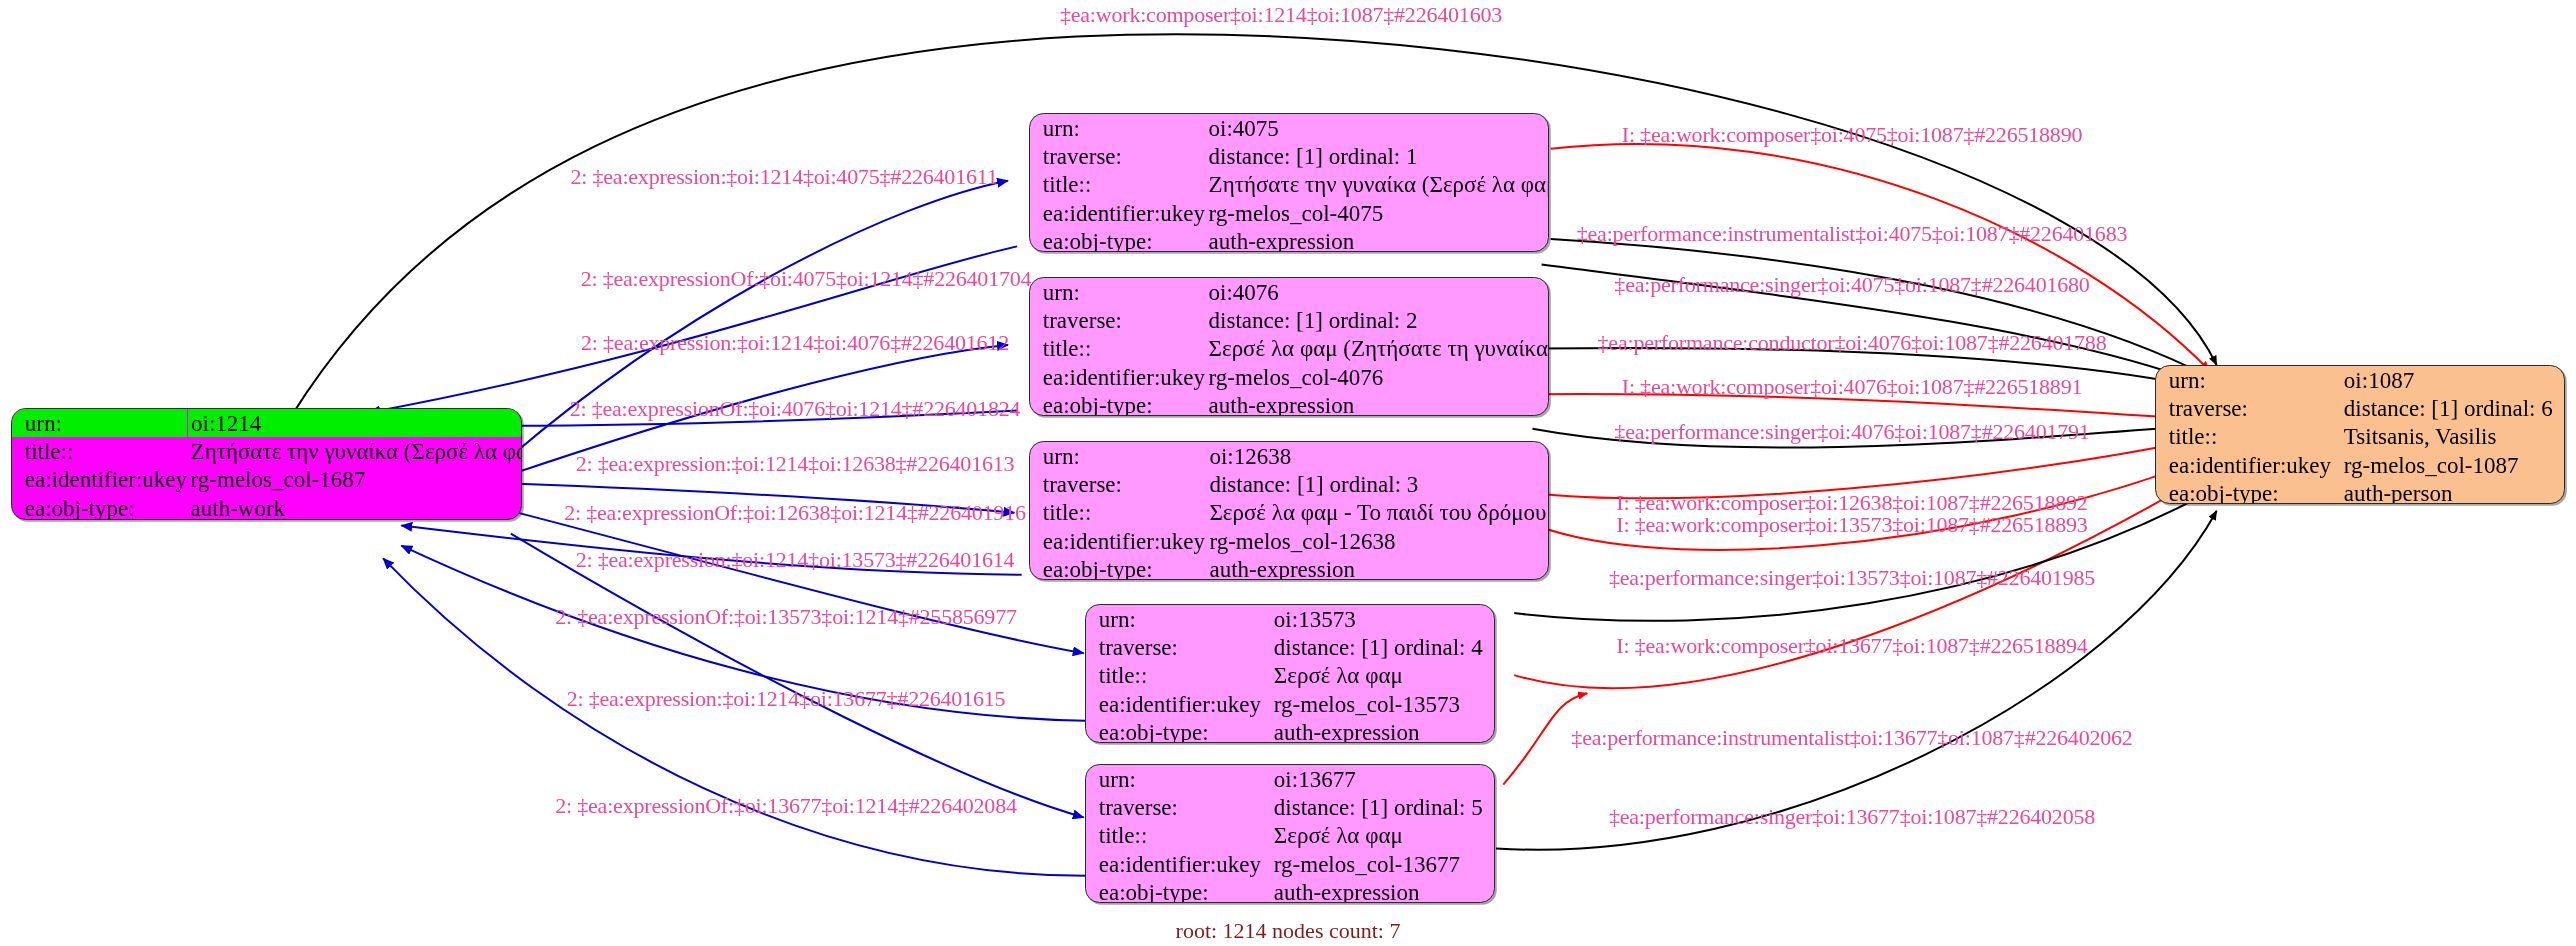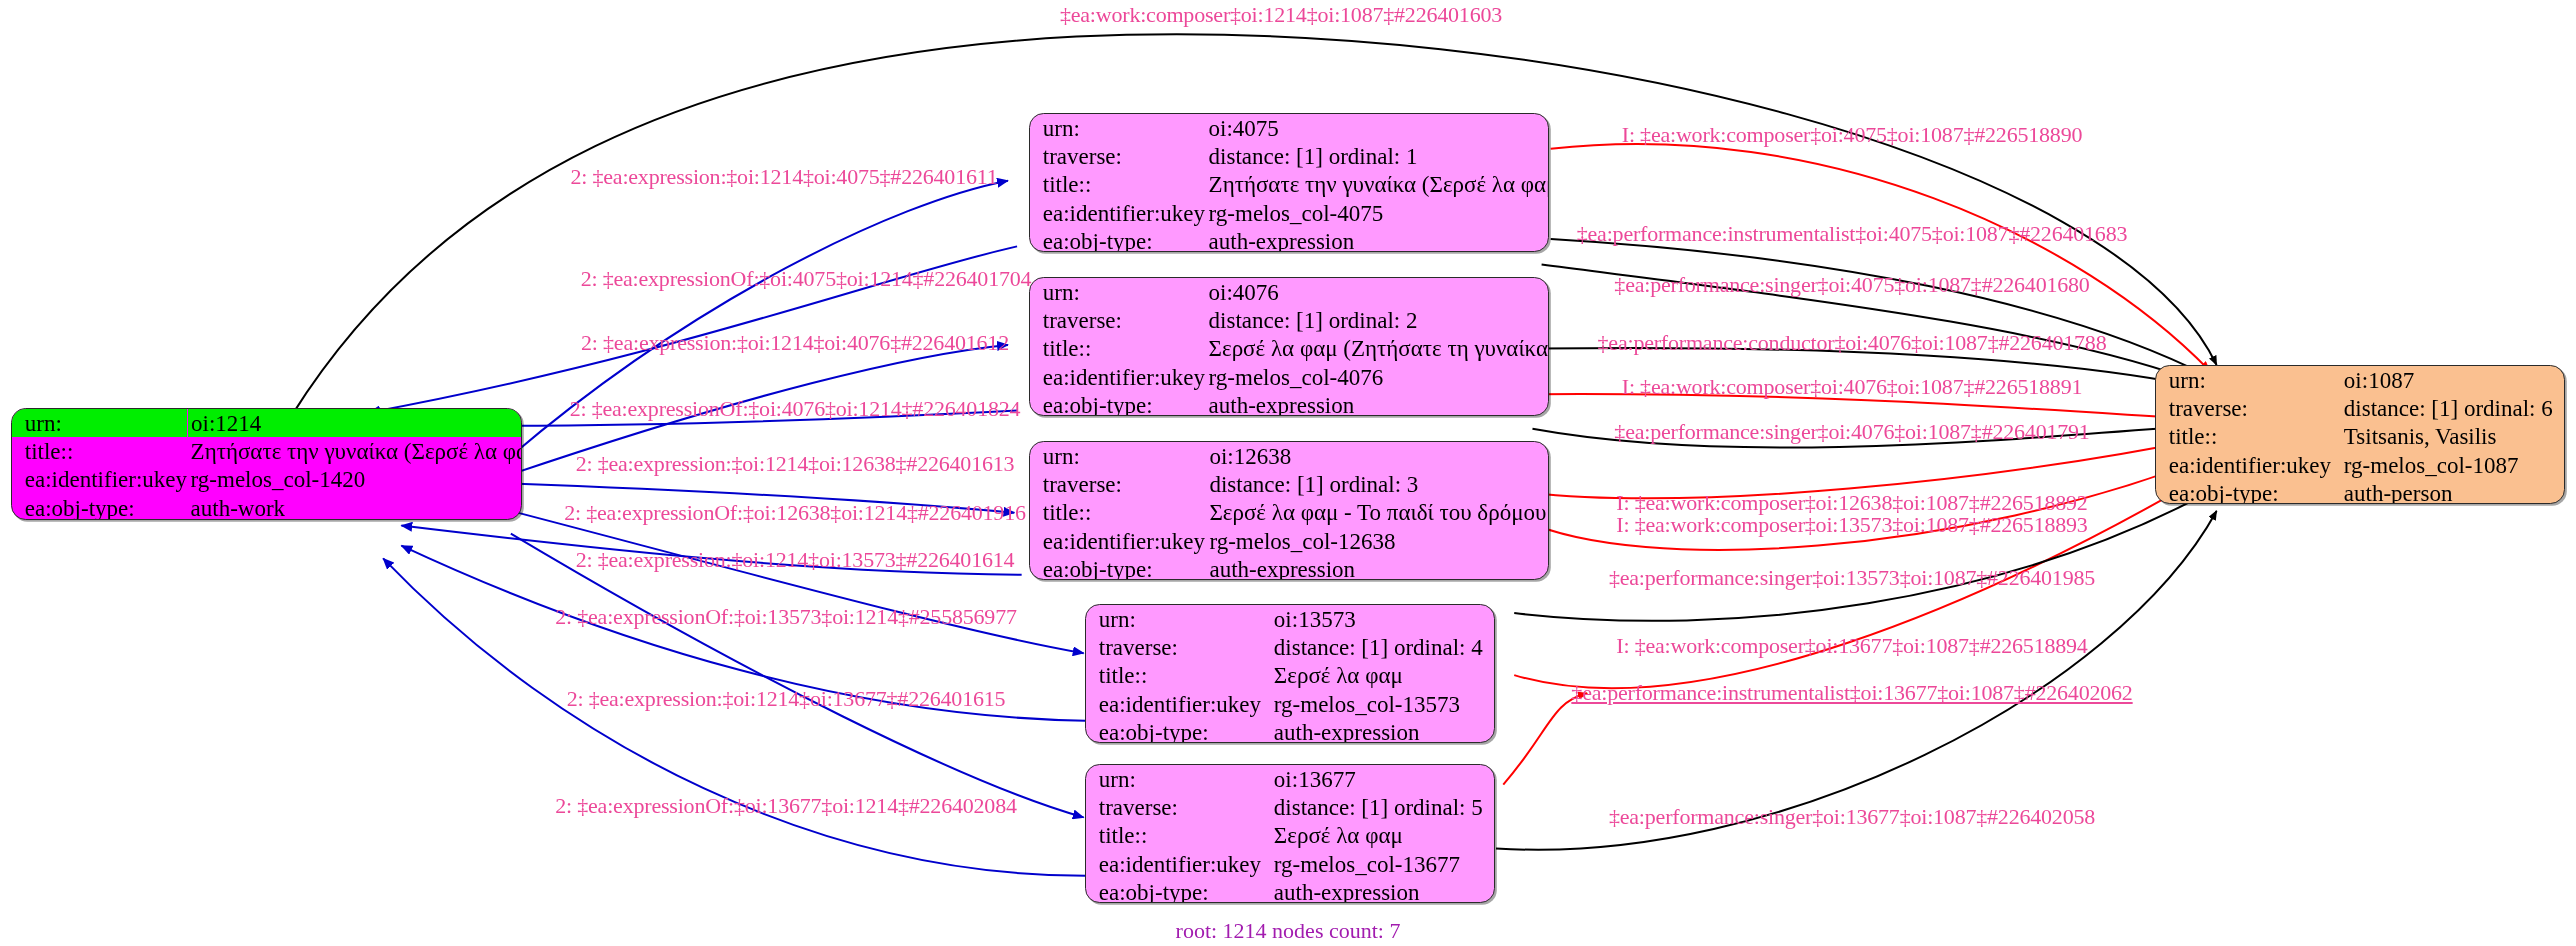--- a/index.html
+++ b/index.html
@@ -16,21 +16,21 @@
   .node td.k{padding-left:12.8px;}
   .node td.v{padding-left:3.6px;}
   .node .urnrow td{background:transparent;}
   .node.root .urnrow td{background:#00ee00;}
   .node.root .urnrow td.k{border-right:1.8px solid #ff00ff;}
   .node.expr{background:#ff99ff;}
   .node.root{background:#ff00ff;}
   .node.person{background:#fac090;}
   .edge-label{position:absolute;font-size:22px;color:#ec4899;white-space:nowrap;
               transform:translate(-50%,-50%);letter-spacing:-0.2px;}
-  .caption{position:absolute;font-size:22px;color:#a21caf;white-space:nowrap;
+  .caption{position:absolute;font-size:22px;color:#7f1d1d;white-space:nowrap;
            transform:translateX(-50%);}
 </style>
 </head>
 <body>
 
 <div id="graph">
 
   <svg class="edges" viewBox="0 0 2824 1038">
     <defs>
       <marker id="ar-b" markerWidth="11" markerHeight="9" refX="10" refY="4.5" orient="auto" markerUnits="userSpaceOnUse">
@@ -81,21 +81,21 @@
           <tr class="urnrow">
         <td class="k">urn:</td>
         <td class="v">oi:1214</td>
       </tr>
       <tr>
         <td class="k">title::</td>
         <td class="v">Ζητήσατε την γυναίκα (Σερσέ λα φαμ)</td>
       </tr>
       <tr>
         <td class="k">ea:identifier:ukey</td>
-        <td class="v">rg-melos_col-1420</td>
+        <td class="v">rg-melos_col-1687</td>
       </tr>
       <tr>
         <td class="k">ea:obj-type:</td>
         <td class="v">auth-work</td>
       </tr>
     </tbody>
       </table>
   </div>
 
   <div class="node expr" style="left:1029px;top:113px;width:520px;height:139px;">
@@ -275,18 +275,18 @@
   <div class="edge-label" style="left:1852px;top:135px;">I: ‡ea:work:composer‡oi:4075‡oi:1087‡#226518890</div>
   <div class="edge-label" style="left:1852px;top:234px;">‡ea:performance:instrumentalist‡oi:4075‡oi:1087‡#226401683</div>
   <div class="edge-label" style="left:1852px;top:285px;">‡ea:performance:singer‡oi:4075‡oi:1087‡#226401680</div>
   <div class="edge-label" style="left:1852px;top:343px;">‡ea:performance:conductor‡oi:4076‡oi:1087‡#226401788</div>
   <div class="edge-label" style="left:1852px;top:387px;">I: ‡ea:work:composer‡oi:4076‡oi:1087‡#226518891</div>
   <div class="edge-label" style="left:1852px;top:432px;">‡ea:performance:singer‡oi:4076‡oi:1087‡#226401791</div>
   <div class="edge-label" style="left:1852px;top:475px;margin-top:28px;">I: ‡ea:work:composer‡oi:12638‡oi:1087‡#226518892</div>
   <div class="edge-label" style="left:1852px;top:525px;">I: ‡ea:work:composer‡oi:13573‡oi:1087‡#226518893</div>
   <div class="edge-label" style="left:1852px;top:578px;">‡ea:performance:singer‡oi:13573‡oi:1087‡#226401985</div>
   <div class="edge-label" style="left:1852px;top:646px;">I: ‡ea:work:composer‡oi:13677‡oi:1087‡#226518894</div>
-  <div class="edge-label" style="left:1852px;top:693px;text-decoration:underline;">‡ea:performance:instrumentalist‡oi:13677‡oi:1087‡#226402062</div>
+  <div class="edge-label" style="left:1852px;top:738px;">‡ea:performance:instrumentalist‡oi:13677‡oi:1087‡#226402062</div>
   <div class="edge-label" style="left:1852px;top:817px;">‡ea:performance:singer‡oi:13677‡oi:1087‡#226402058</div>
 
   <div class="caption" style="left:1288px;top:918px;">root: 1214 nodes count: 7</div>
 </div>
 
 
 </body></html>

